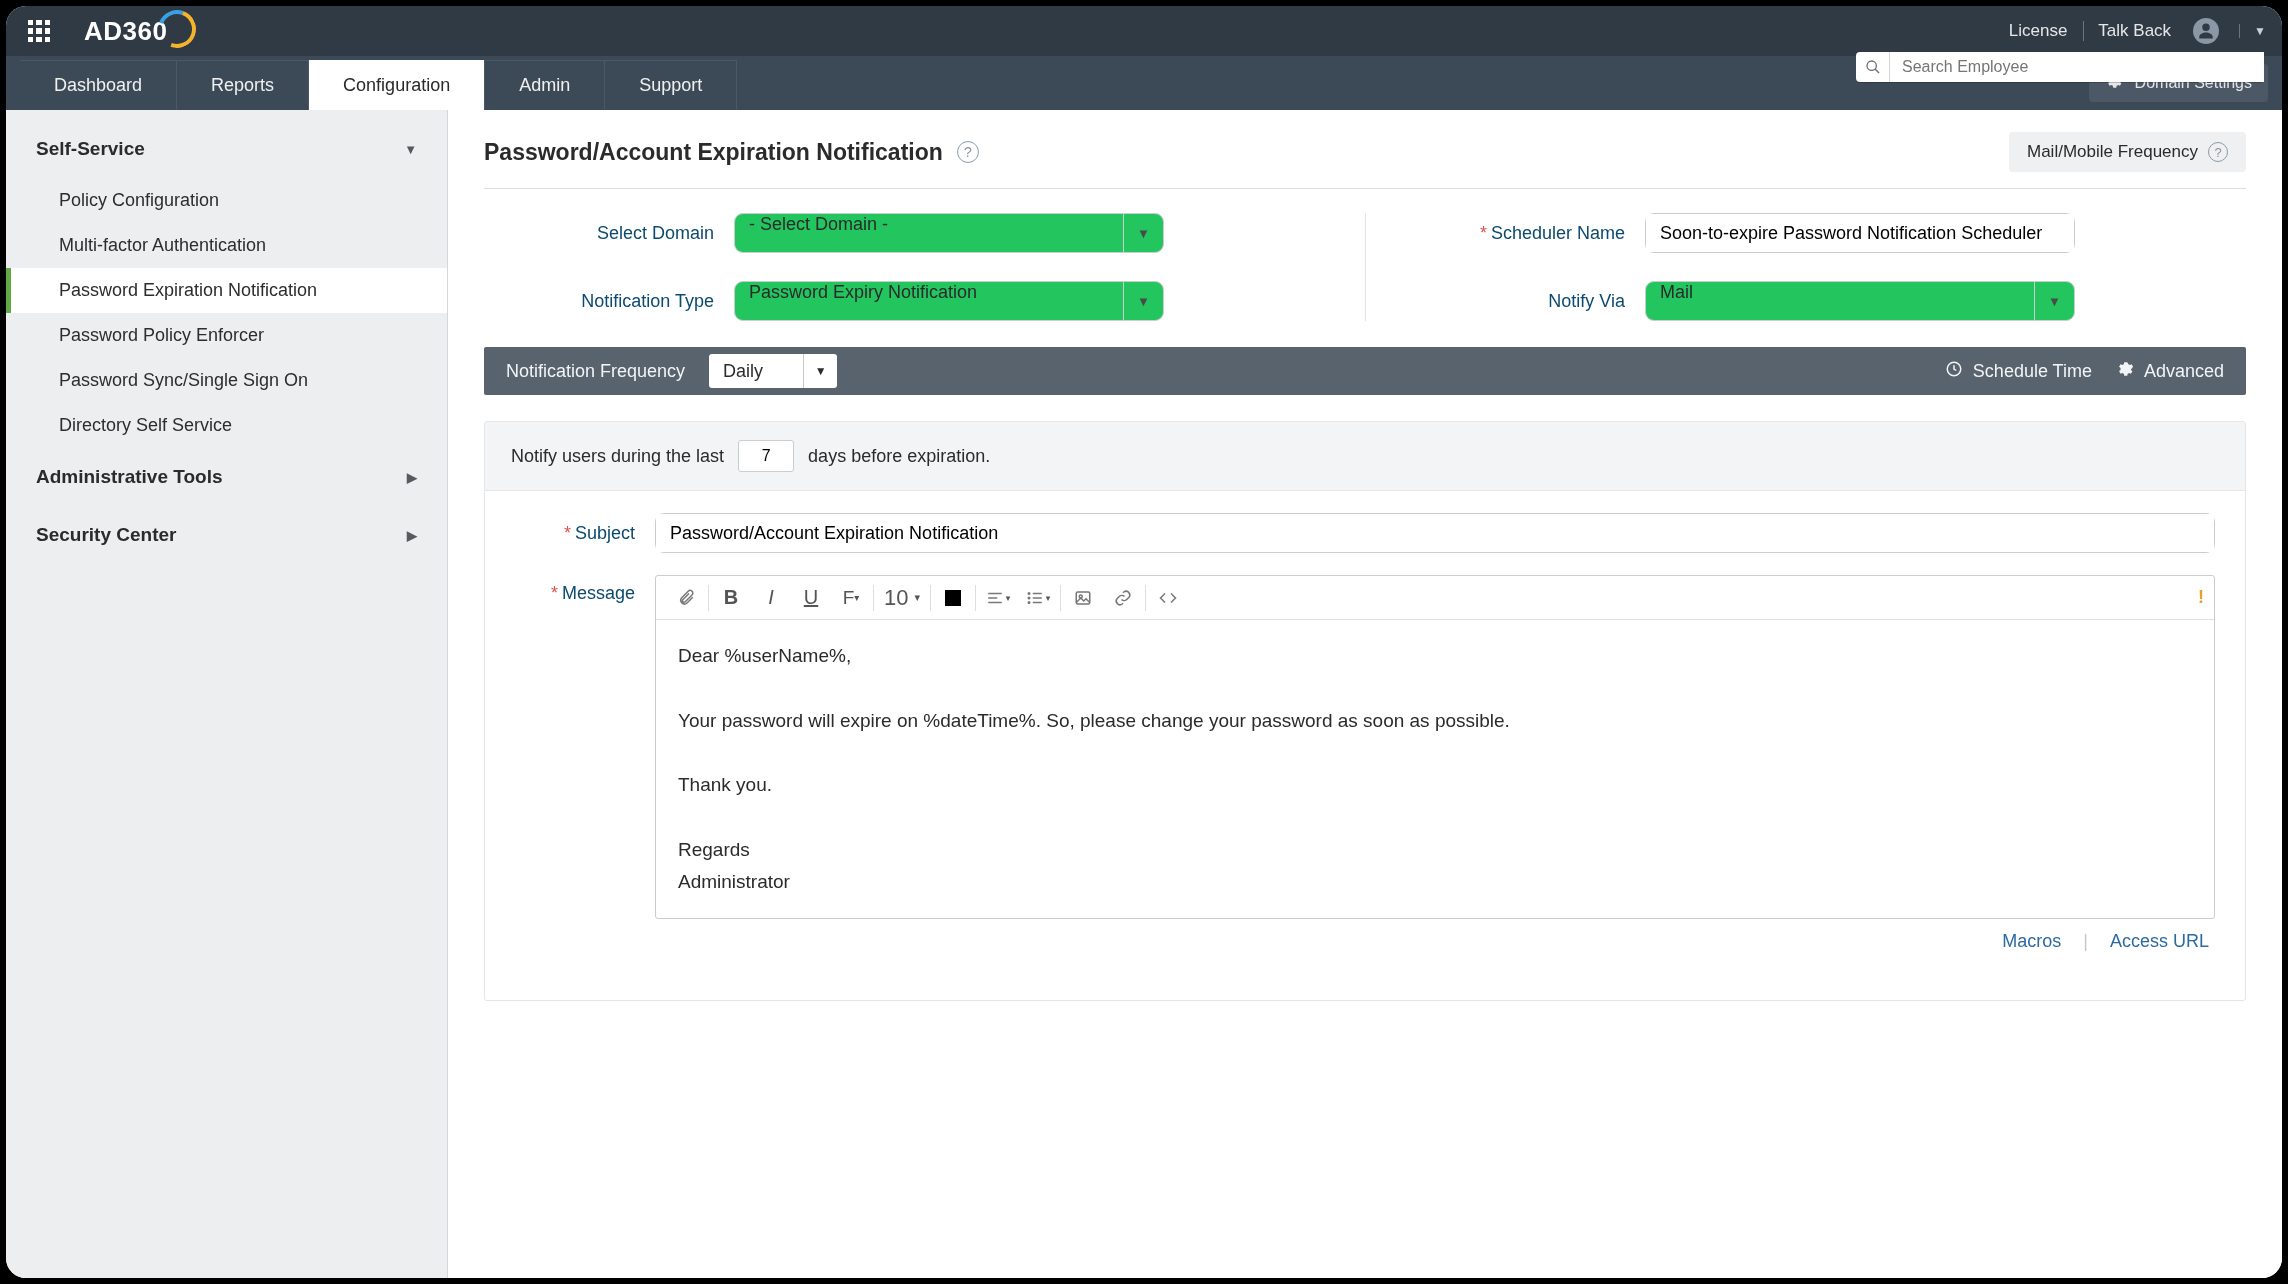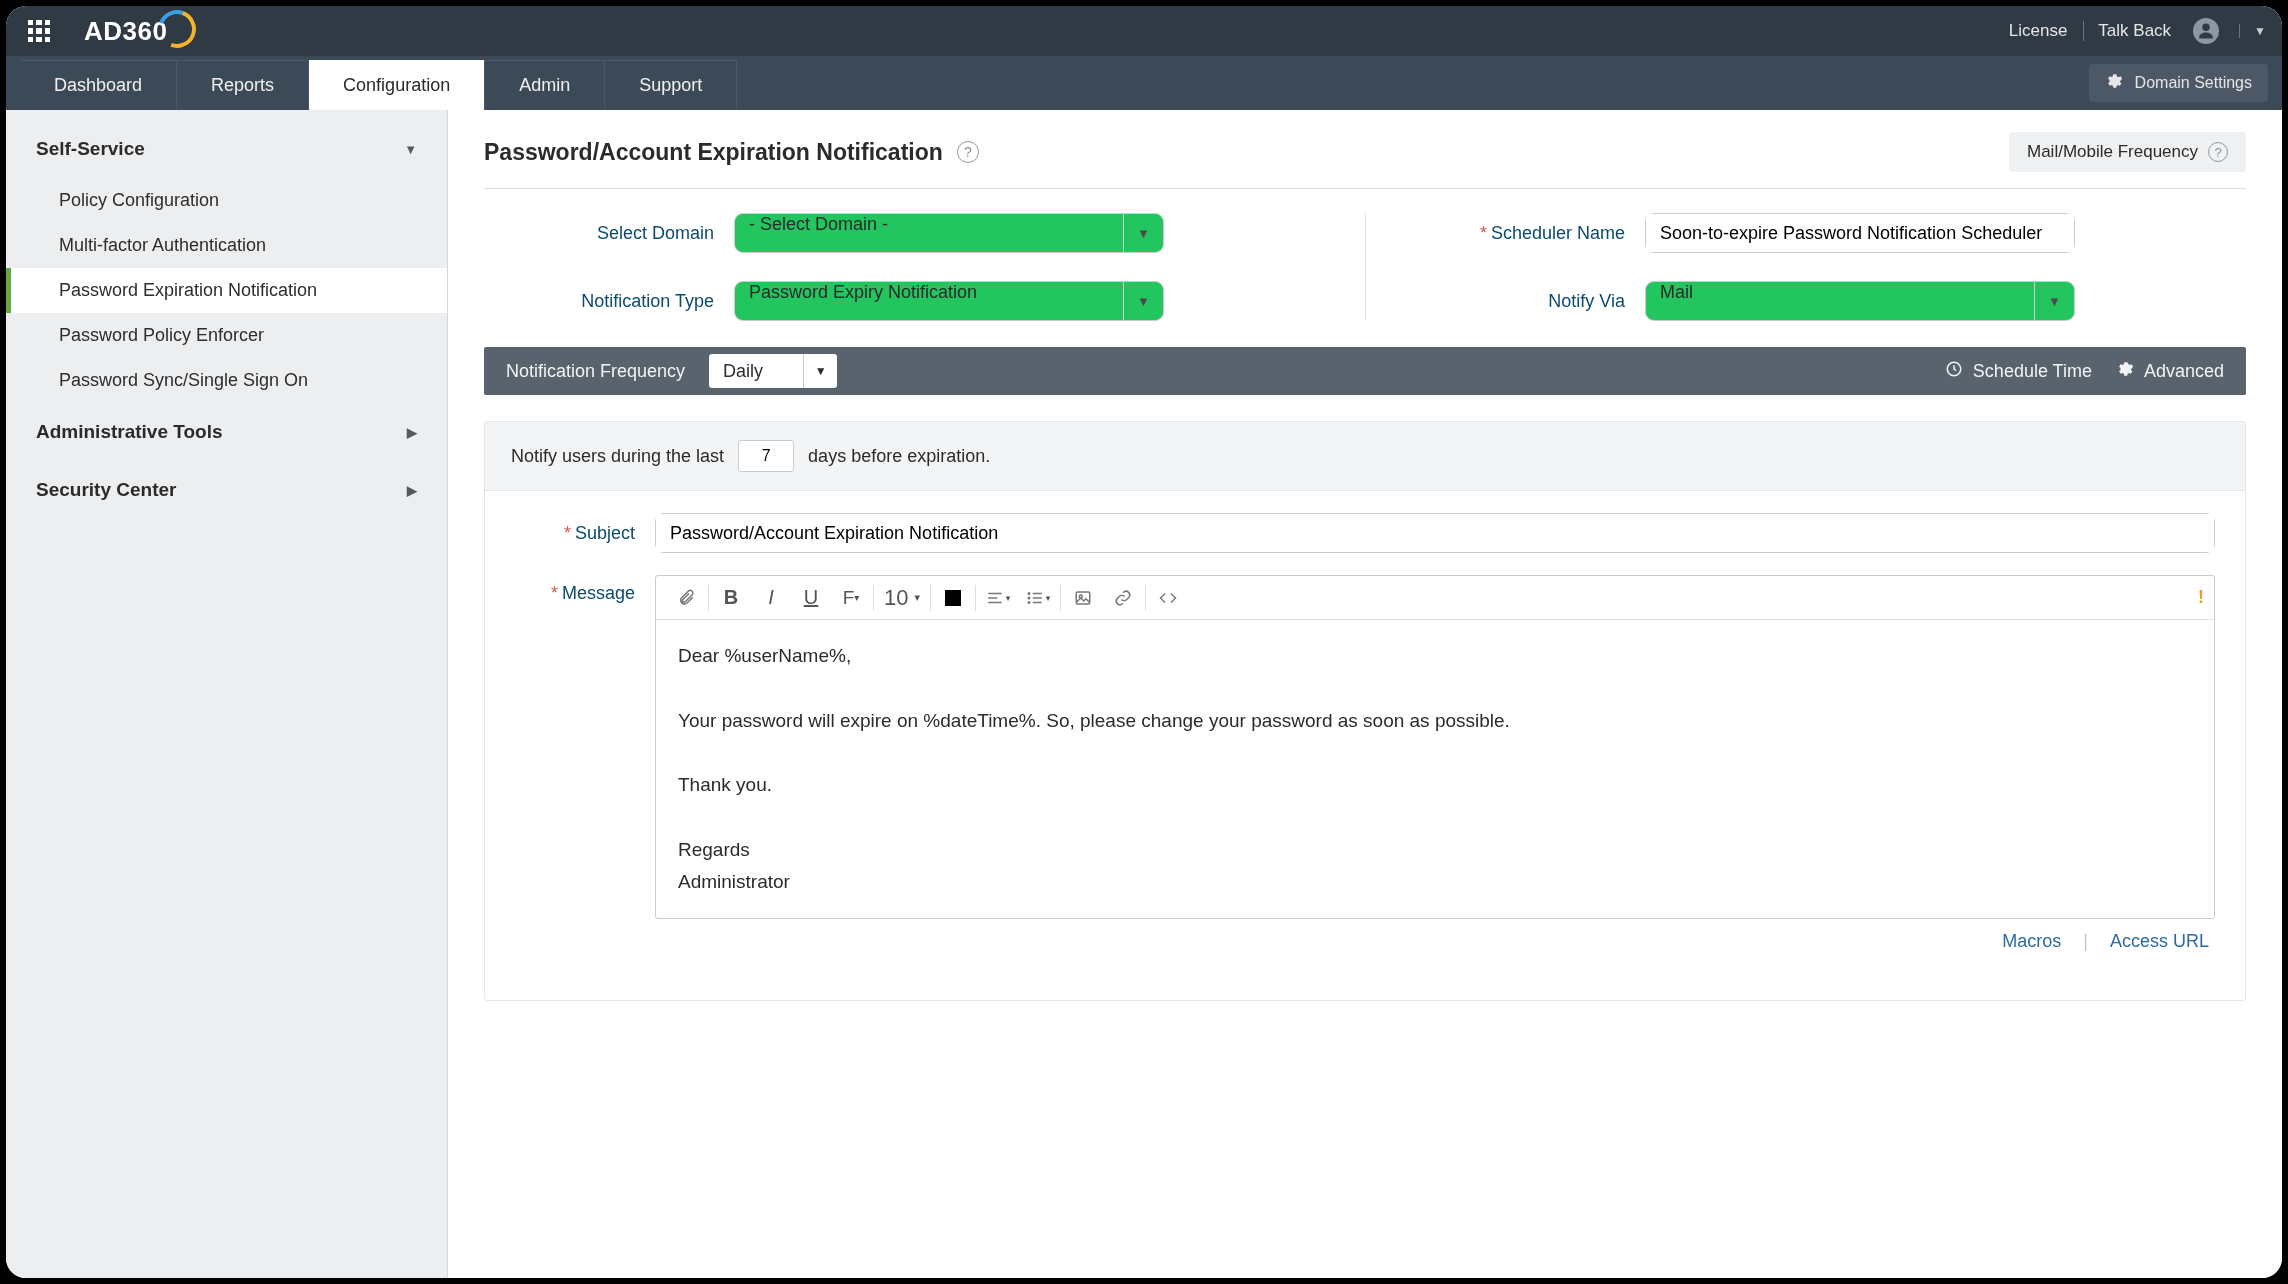--- a/index.html
+++ b/index.html
@@ -241,20 +241,29 @@
       <span>Talk Back</span>
       <div class="avatar">
         <svg viewBox="0 0 24 24">
             <path d="M12 12a5 5 0 100-10 5 5 0 000 10zm0 2c-4 0-9 2-9 6v2h18v-2c0-4-5-6-9-6z"></path>
           </svg>
       </div>
       <span class="avatar-chevron">▼</span>
     </div>
   </div>
 
+  <div class="search-box">
+    <div class="search-icon-wrap">
+      <svg width="16" height="16" viewBox="0 0 24 24" fill="none" stroke="#6a7179" stroke-width="2">
+          <circle cx="10" cy="10" r="7"></circle>
+          <line x1="21" y1="21" x2="15" y2="15"></line>
+        </svg>
+    </div>
+    <input placeholder="Search Employee" style="">
+  </div>
 
   <div class="topbar2">
     <div class="tab">Dashboard</div>
     <div class="tab">Reports</div>
     <div class="tab active">Configuration</div>
     <div class="tab">Admin</div>
     <div class="tab">Support</div>
     <div class="topbar2-spacer"></div>
     <div class="domain-settings-btn">
       <span class="gear-icon"><svg viewBox="0 0 24 24">
@@ -268,20 +277,21 @@
     <div class="sidebar">
       <div class="sidebar-group-header">
         <span>Self-Service</span>
         <span class="chev">▼</span>
       </div>
       <div class="sidebar-item">Policy Configuration</div>
       <div class="sidebar-item">Multi-factor Authentication</div>
       <div class="sidebar-item active">Password Expiration Notification</div>
       <div class="sidebar-item">Password Policy Enforcer</div>
       <div class="sidebar-item">Password Sync/Single Sign On</div>
+      <div class="sidebar-item">Directory Self Service</div>
 
       <div class="sidebar-group-header">
         <span>Administrative Tools</span>
         <span class="chev">▶</span>
       </div>
       <div class="sidebar-group-header">
         <span>Security Center</span>
         <span class="chev">▶</span>
       </div>
     </div>

